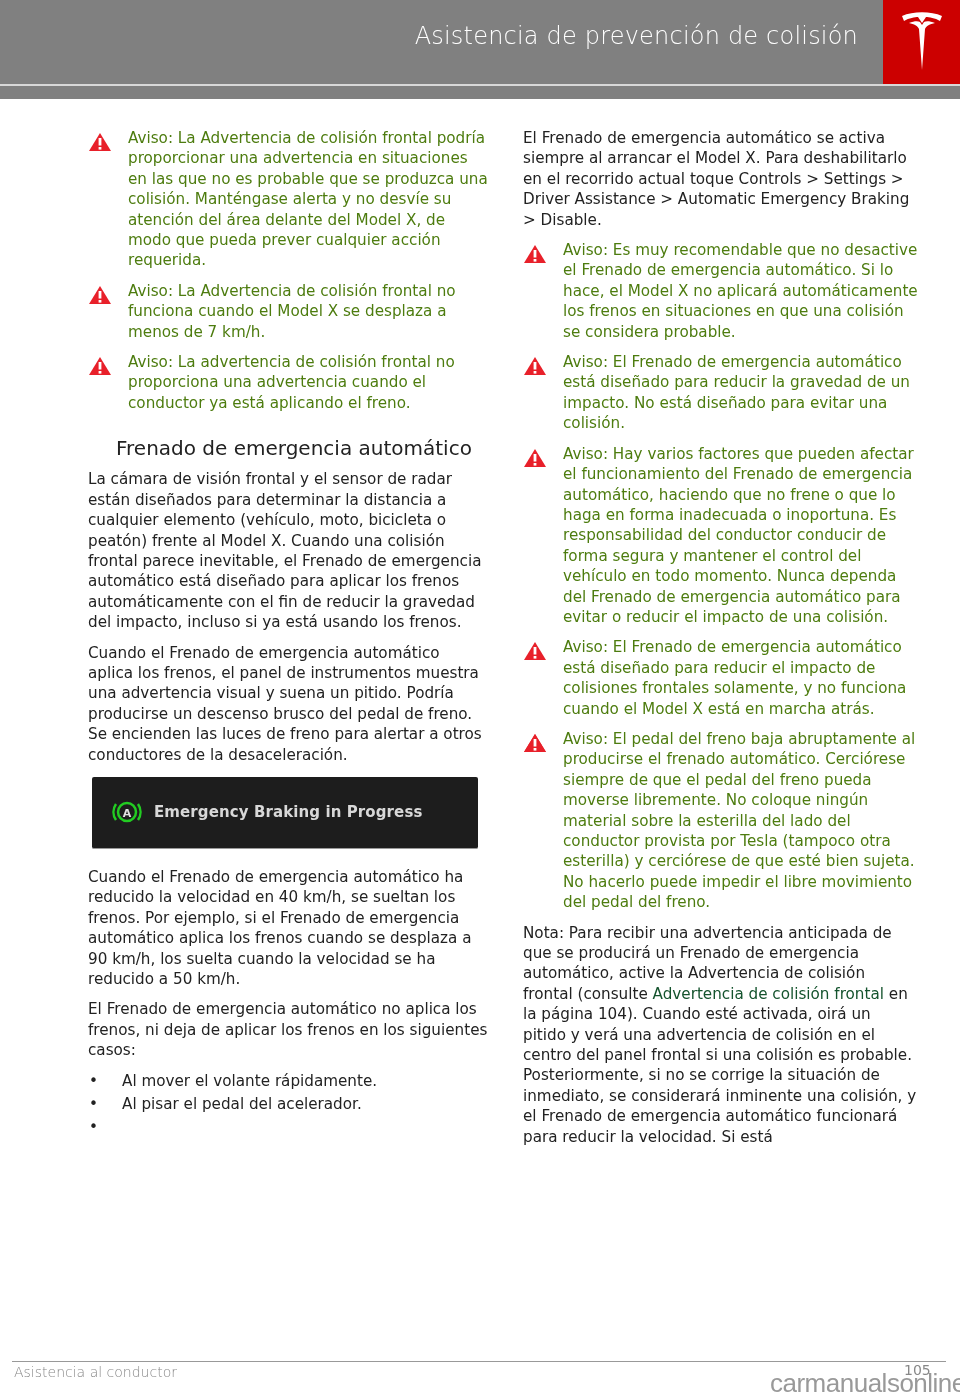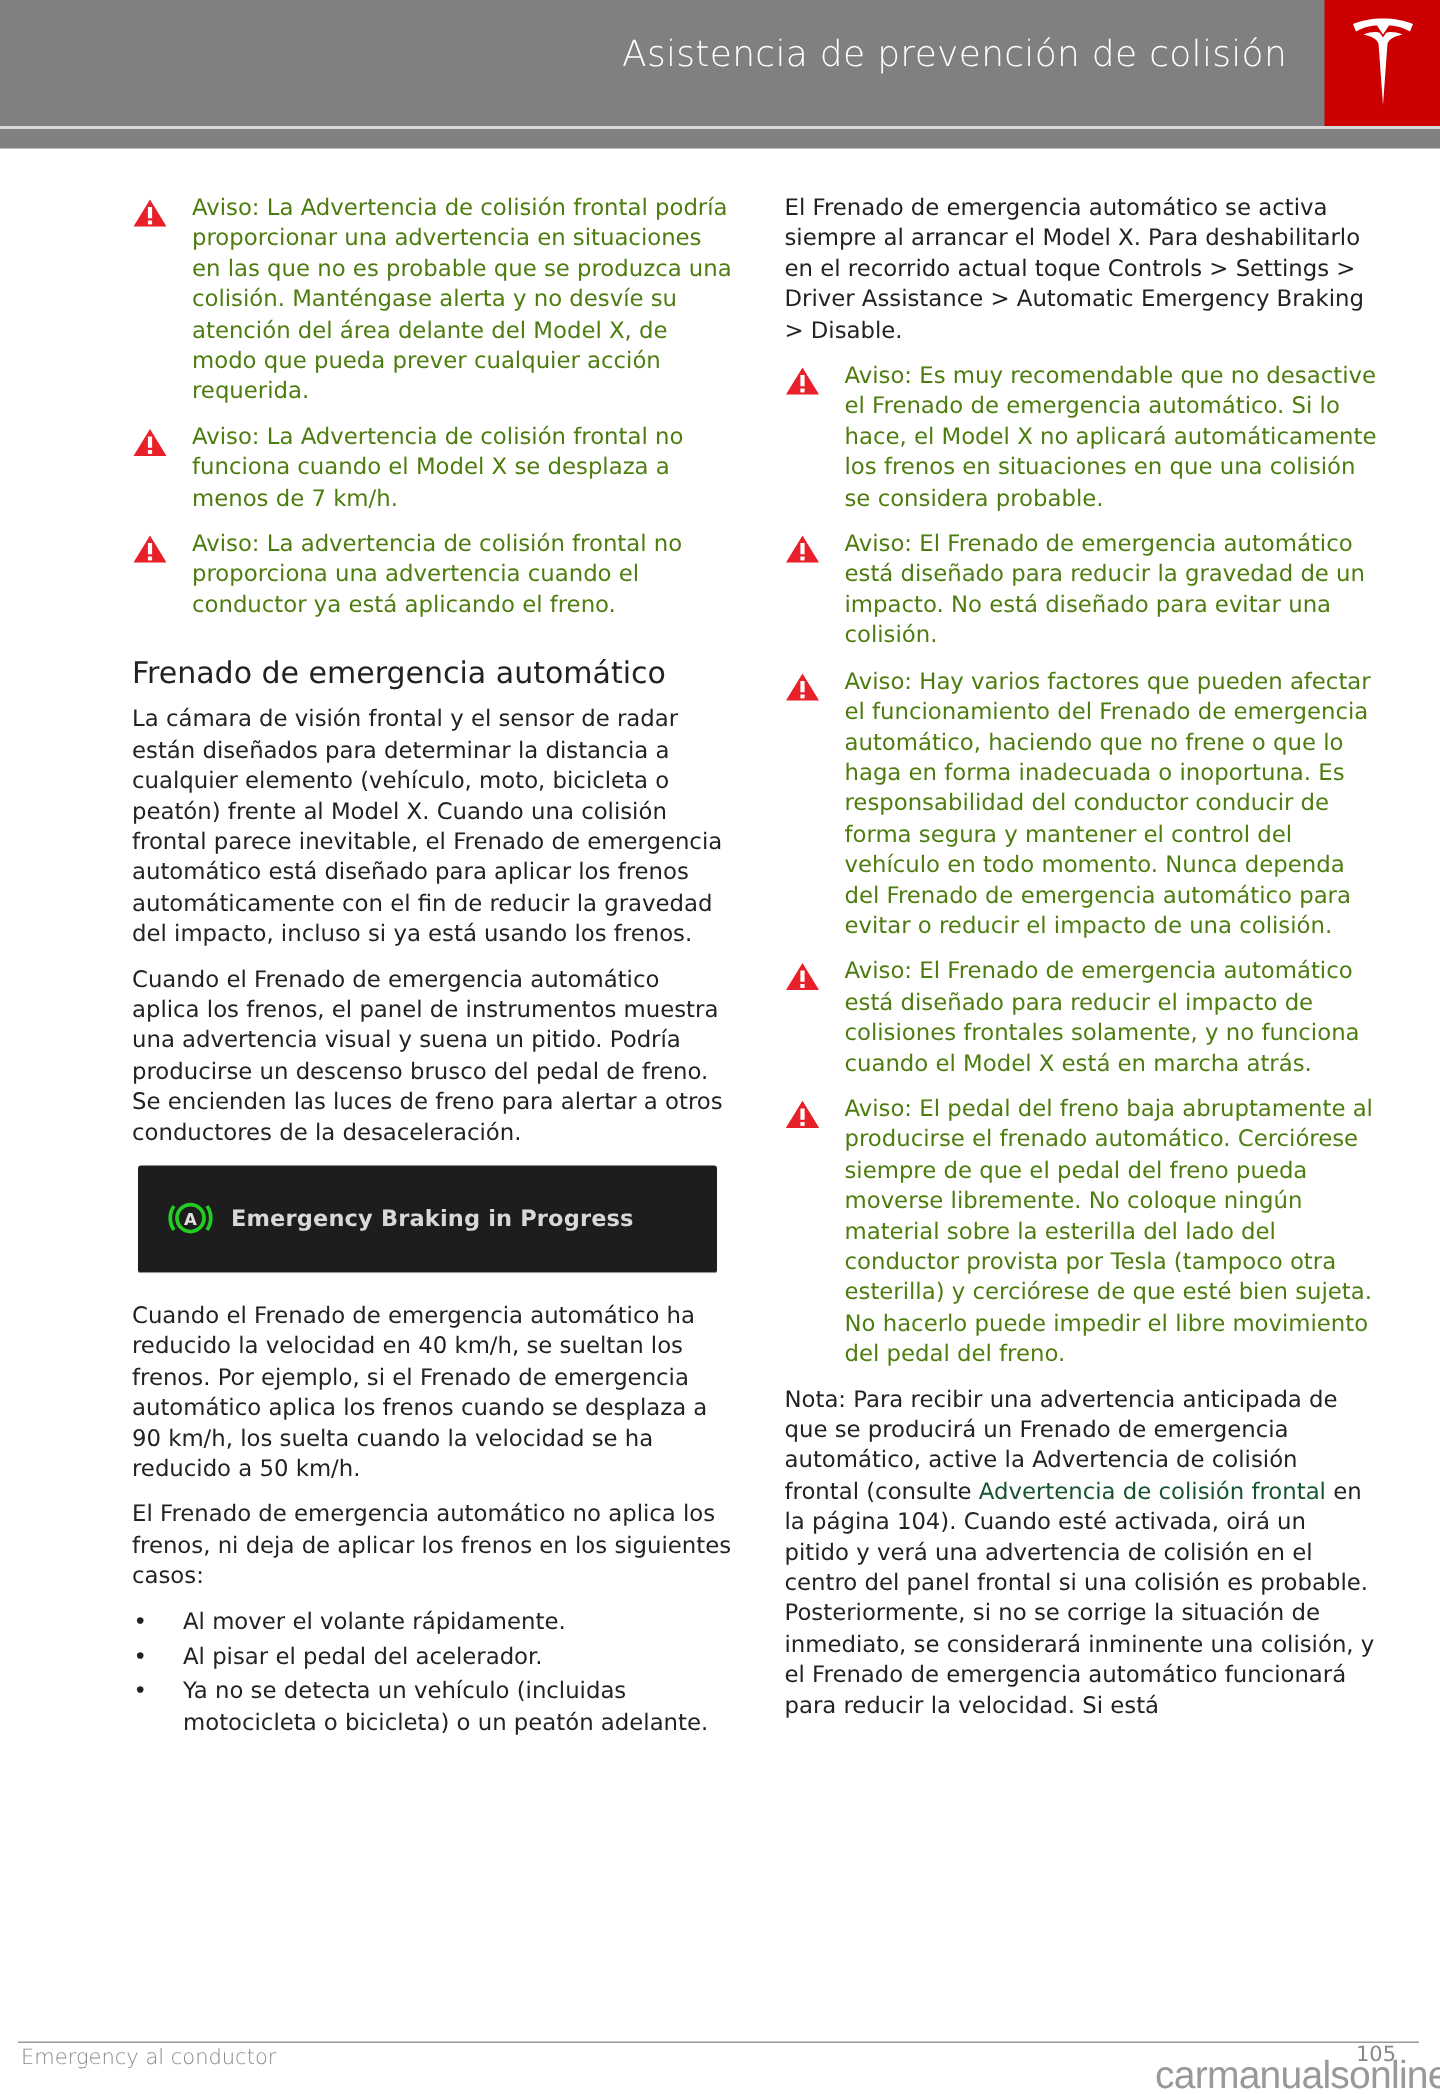--- a/index.html
+++ b/index.html
@@ -11,21 +11,21 @@
   .logo-block { position: absolute; left: 883px; top: 0; width: 77px; height: 84px; background: #cc0000; display: flex; align-items: center; justify-content: center; }
   .header-underline { position: absolute; left: 0; top: 84px; width: 960px; height: 2px; background: #d8d8d8; }
 
   .col { position: absolute; top: 128px; width: 400px; }
   .col-left { left: 88px; }
   .col-right { left: 523px; width: 395px; }
 
   .p { font-size: 15.2px; line-height: 20.4px; color: #222; margin-bottom: 10px; }
   .warn { position: relative; padding-left: 40px; font-size: 15.2px; line-height: 20.4px; color: #4d7c0f; margin-bottom: 10px; }
   .warn .wicon { position: absolute; left: 0; top: 4px; width: 24px; height: 20px; }
-  .h2 { font-size: 20px; line-height: 26px; color: #222; margin-top: 22px; margin-bottom: 8px; font-weight: normal; }
+  .h2 { font-size: 20px; line-height: 26px; color: #222; margin-top: 22px; margin-bottom: 8px; font-weight: normal; margin-left: 28px; }
 
   .bullets { list-style: none; margin-bottom: 10px; }
   .bullets li { position: relative; padding-left: 34px; font-size: 15.2px; line-height: 20.4px; margin-bottom: 3px; }
   .bullets li .dot { position: absolute; left: 1px; top: 0; }
 
   .screen { width: 386px; height: 72px; background: #1d1d1d; border-radius: 2px; margin: 12px 0 18px 4px; display: flex; align-items: center; padding-left: 20px; border-bottom: 1px solid #999; }
   .screen-text { font-family: "DejaVu Sans", sans-serif; font-weight: bold; font-size: 15px; color: #d8d8d8; margin-left: 12px; letter-spacing: 0.1px; }
 
   .link { color: #14532d; }
 
@@ -89,21 +89,21 @@
     </svg>
     <span class="screen-text">Emergency Braking in Progress</span>
   </div>
 
   <p class="p">Cuando el Frenado de emergencia automático ha reducido la velocidad en 40 km/h, se sueltan los frenos. Por ejemplo, si el Frenado de emergencia automático aplica los frenos cuando se desplaza a 90 km/h, los suelta cuando la velocidad se ha reducido a 50 km/h.</p>
   <p class="p">El Frenado de emergencia automático no aplica los frenos, ni deja de aplicar los frenos en los siguientes casos:</p>
 
   <ul class="bullets">
     <li><span class="dot">•</span><span>Al mover el volante rápidamente.</span></li>
     <li><span class="dot">•</span><span>Al pisar el pedal del acelerador.</span></li>
-    <li><span class="dot">•</span><span>Ya no se detecta un vehículo (incluidas motocicleta o bicicleta) o un peatón adelante.</span></li>
+    <li><span class="dot">•</span></li>
   </ul>
 </div>
 
 <div class="col col-right">
   <p class="p">El Frenado de emergencia automático se activa siempre al arrancar el Model X. Para deshabilitarlo en el recorrido actual toque Controls &gt; Settings &gt; Driver Assistance &gt; Automatic Emergency Braking &gt; Disable.</p>
 
   <div class="warn">
     <svg class="wicon" viewBox="0 0 24 20">
         <path d="M12 1 L23 19 L1 19 Z" fill="#e8202a"></path>
         <rect x="10.6" y="6" width="2.8" height="7.5" fill="#fff"></rect>
@@ -148,15 +148,15 @@
         <rect x="10.6" y="6" width="2.8" height="7.5" fill="#fff"></rect>
         <rect x="10.6" y="15" width="2.8" height="2.6" fill="#fff"></rect>
       </svg>
     <span>Aviso: El pedal del freno baja abruptamente al producirse el frenado automático. Cerciórese siempre de que el pedal del freno pueda moverse libremente. No coloque ningún material sobre la esterilla del lado del conductor provista por Tesla (tampoco otra esterilla) y cerciórese de que esté bien sujeta. No hacerlo puede impedir el libre movimiento del pedal del freno.</span>
   </div>
 
   <p class="p"><span>Nota: Para recibir una advertencia anticipada de que se producirá un Frenado de emergencia automático, active la Advertencia de colisión frontal (consulte </span><a class="link">Advertencia de colisión frontal</a><span> en la página 104). Cuando esté activada, oirá un pitido y verá una advertencia de colisión en el centro del panel frontal si una colisión es probable. Posteriormente, si no se corrige la situación de inmediato, se considerará inminente una colisión, y el Frenado de emergencia automático funcionará para reducir la velocidad. Si está</span></p>
 </div>
 
 <div class="footer-line"></div>
-<div class="footer-left">Emergency al conductor</div>
+<div class="footer-left">Asistencia al conductor</div>
 <div class="watermark">carmanualsonline.info</div>
 <div class="footer-page">105</div>
 
 </body></html>

